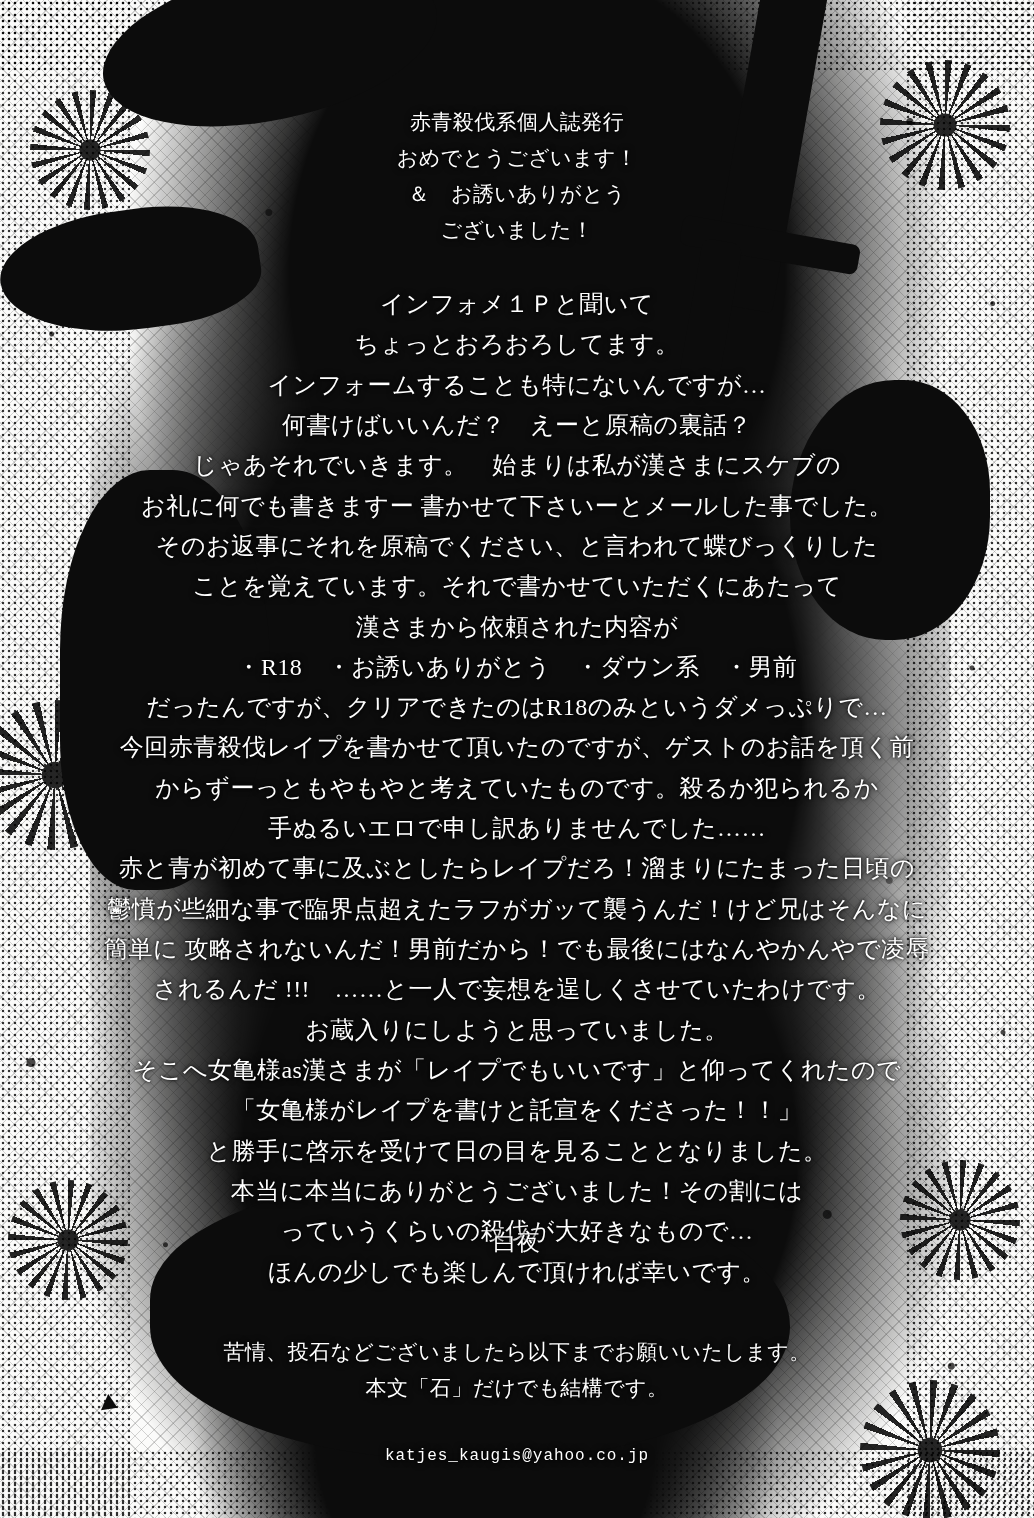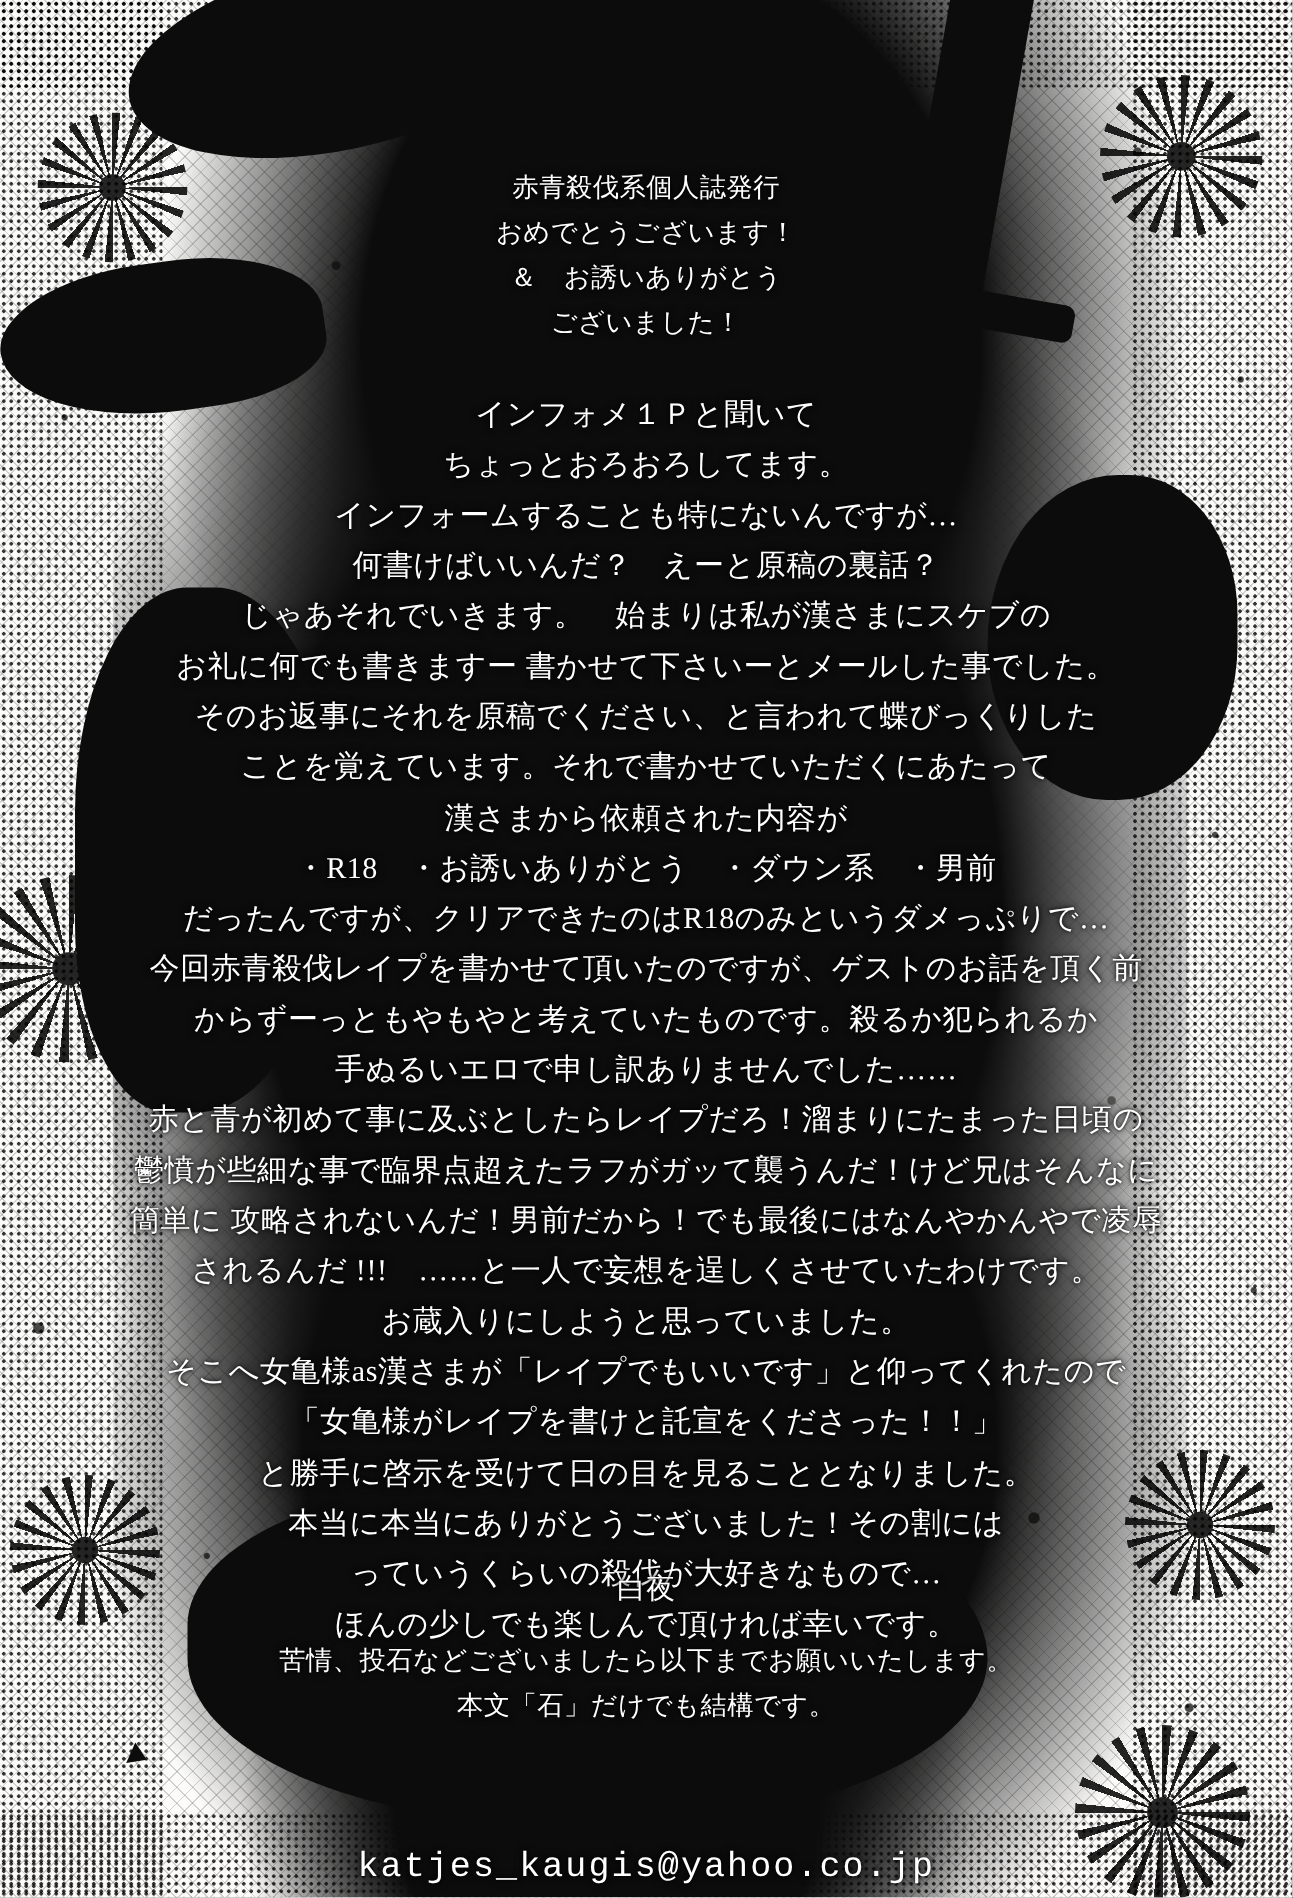--- a/index.html
+++ b/index.html
@@ -148,21 +148,20 @@
     border-bottom: 9px solid transparent;
     transform: rotate(24deg);
   }
 
   
   .text-wrap {
     position: absolute;
     inset: 0;
     color: #ffffff;
     z-index: 5;
-    margin-top: 28px;
   }
   .block {
     position: absolute;
     width: 100%;
     text-align: center;
     line-height: 1.62;
     letter-spacing: 0.02em;
     text-shadow: 0 0 3px rgba(0,0,0,0.95), 0 0 7px rgba(0,0,0,0.85);
   }
   .block p {
@@ -177,27 +176,27 @@
   .body-text {
     top: 284px;
     font-size: 24px;
     line-height: 1.68;
   }
   .signature {
     top: 1224px;
     font-size: 23px;
   }
   .contact {
-    top: 1282px;
+    top: 1334px;
     font-size: 21px;
     line-height: 1.72;
   }
   .email {
     top: 1444px;
-    font-size: 28px;
+    font-size: 16px;
     font-family: "Liberation Mono", monospace;
     letter-spacing: 0.06em;
   }
 </style>
 </head>
 <body>
 
 <div id="page">
 
   <div class="bg-layer">

